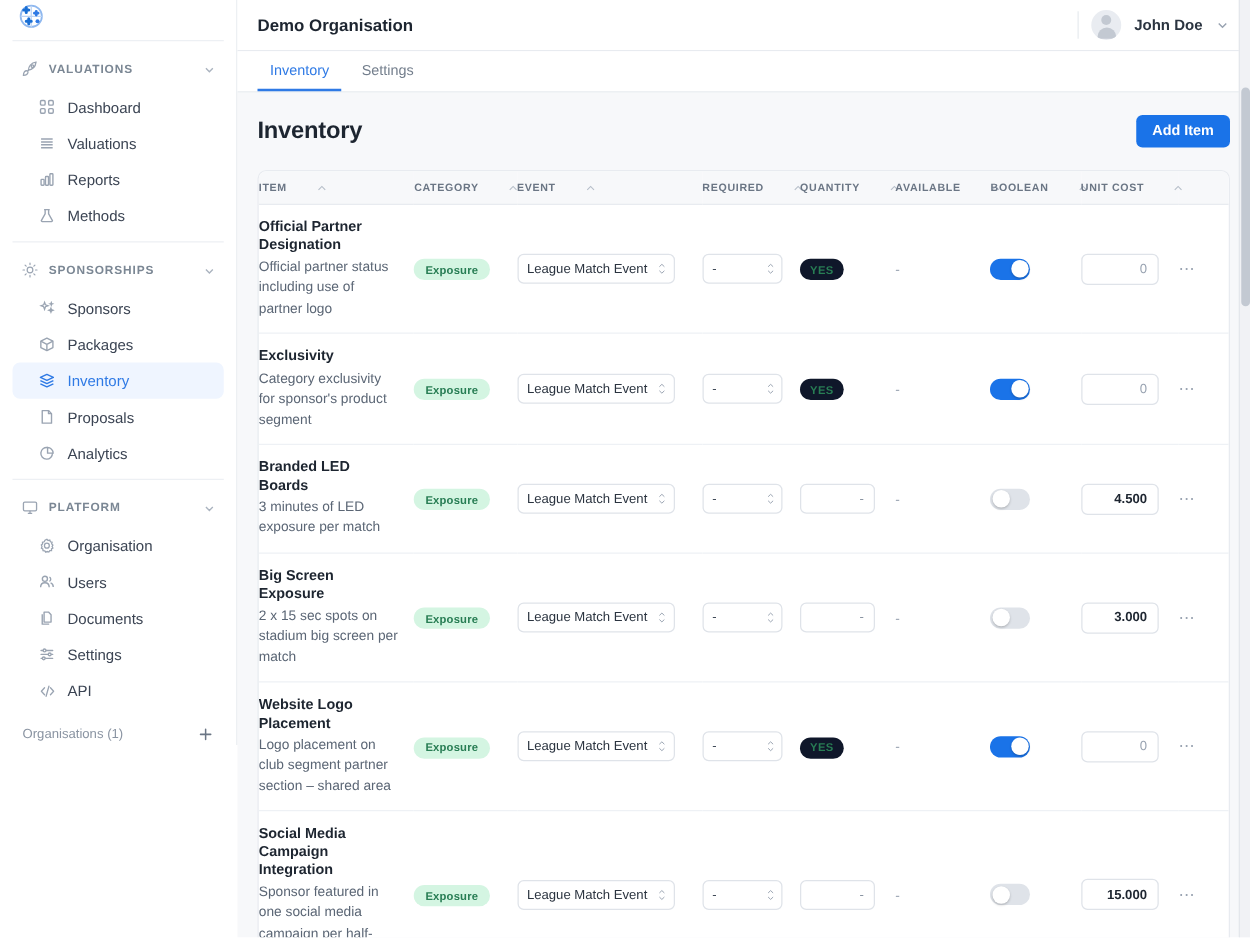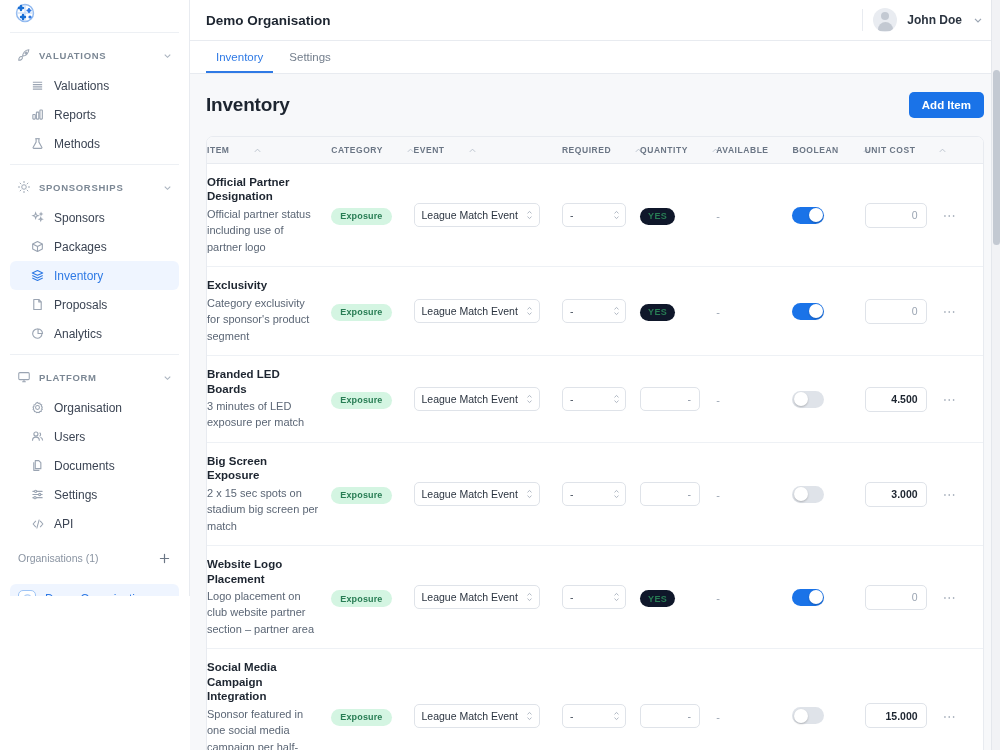--- a/index.html
+++ b/index.html
@@ -232,20 +232,31 @@
           </svg>
         </span>
         <span class="glabel">VALUATIONS</span>
         <span class="chev">
           <svg width="11" height="11" viewBox="0 0 12 12" fill="none" stroke="currentColor" stroke-width="1.2">
               <path d="M3 5 L6 8 L9 5"></path>
             </svg>
         </span>
       </div>
 
+      <div class="nav-item">
+        <span class="nicon">
+          <svg width="13" height="13" viewBox="0 0 14 14" fill="none" stroke="currentColor" stroke-width="1.2">
+            <rect x="1.5" y="1.5" width="4" height="4" rx="1"></rect>
+              <rect x="8.5" y="1.5" width="4" height="4" rx="1"></rect>
+            <rect x="1.5" y="8.5" width="4" height="4" rx="1"></rect>
+              <rect x="8.5" y="8.5" width="4" height="4" rx="1"></rect>
+          </svg>
+        </span>
+        <span>Dashboard</span>
+      </div>
       <div class="nav-item">
         <span class="nicon">
           <svg width="13" height="13" viewBox="0 0 14 14" fill="none" stroke="currentColor" stroke-width="1.3">
             <path d="M2 3.5 H12 M2 6 H12 M2 8.5 H12 M2 11 H12"></path>
           </svg>
         </span>
         <span>Valuations</span>
       </div>
       <div class="nav-item">
         <span class="nicon">
@@ -702,21 +713,21 @@
                   </div>
                 </td>
                 <td>
                   <div class="cost-ctl val">3.000</div>
                 </td>
                 <td><span class="dots">⋯</span></td>
               </tr>
               <tr>
                 <td class="cell-item">
                   <div class="it-name">Website Logo Placement</div>
-                  <div class="it-desc">Logo placement on club website partner section – partner area</div>
+                  <div class="it-desc">Logo placement on club segment partner section – shared area</div>
                 </td>
                 <td><span class="badge-cat">Exposure</span></td>
                 <td>
                   <div class="select-ctl">League Match Event<span class="spin">
                       <svg width="7" height="4" viewBox="0 0 8 5" fill="none" stroke="currentColor" stroke-width="1">
                         <path d="M1.5 3.6 L4 1.2 L6.5 3.6"></path>
                       </svg>
                       <svg width="7" height="4" viewBox="0 0 8 5" fill="none" stroke="currentColor" stroke-width="1">
                         <path d="M1.5 1.4 L4 3.8 L6.5 1.4"></path>
                       </svg>

